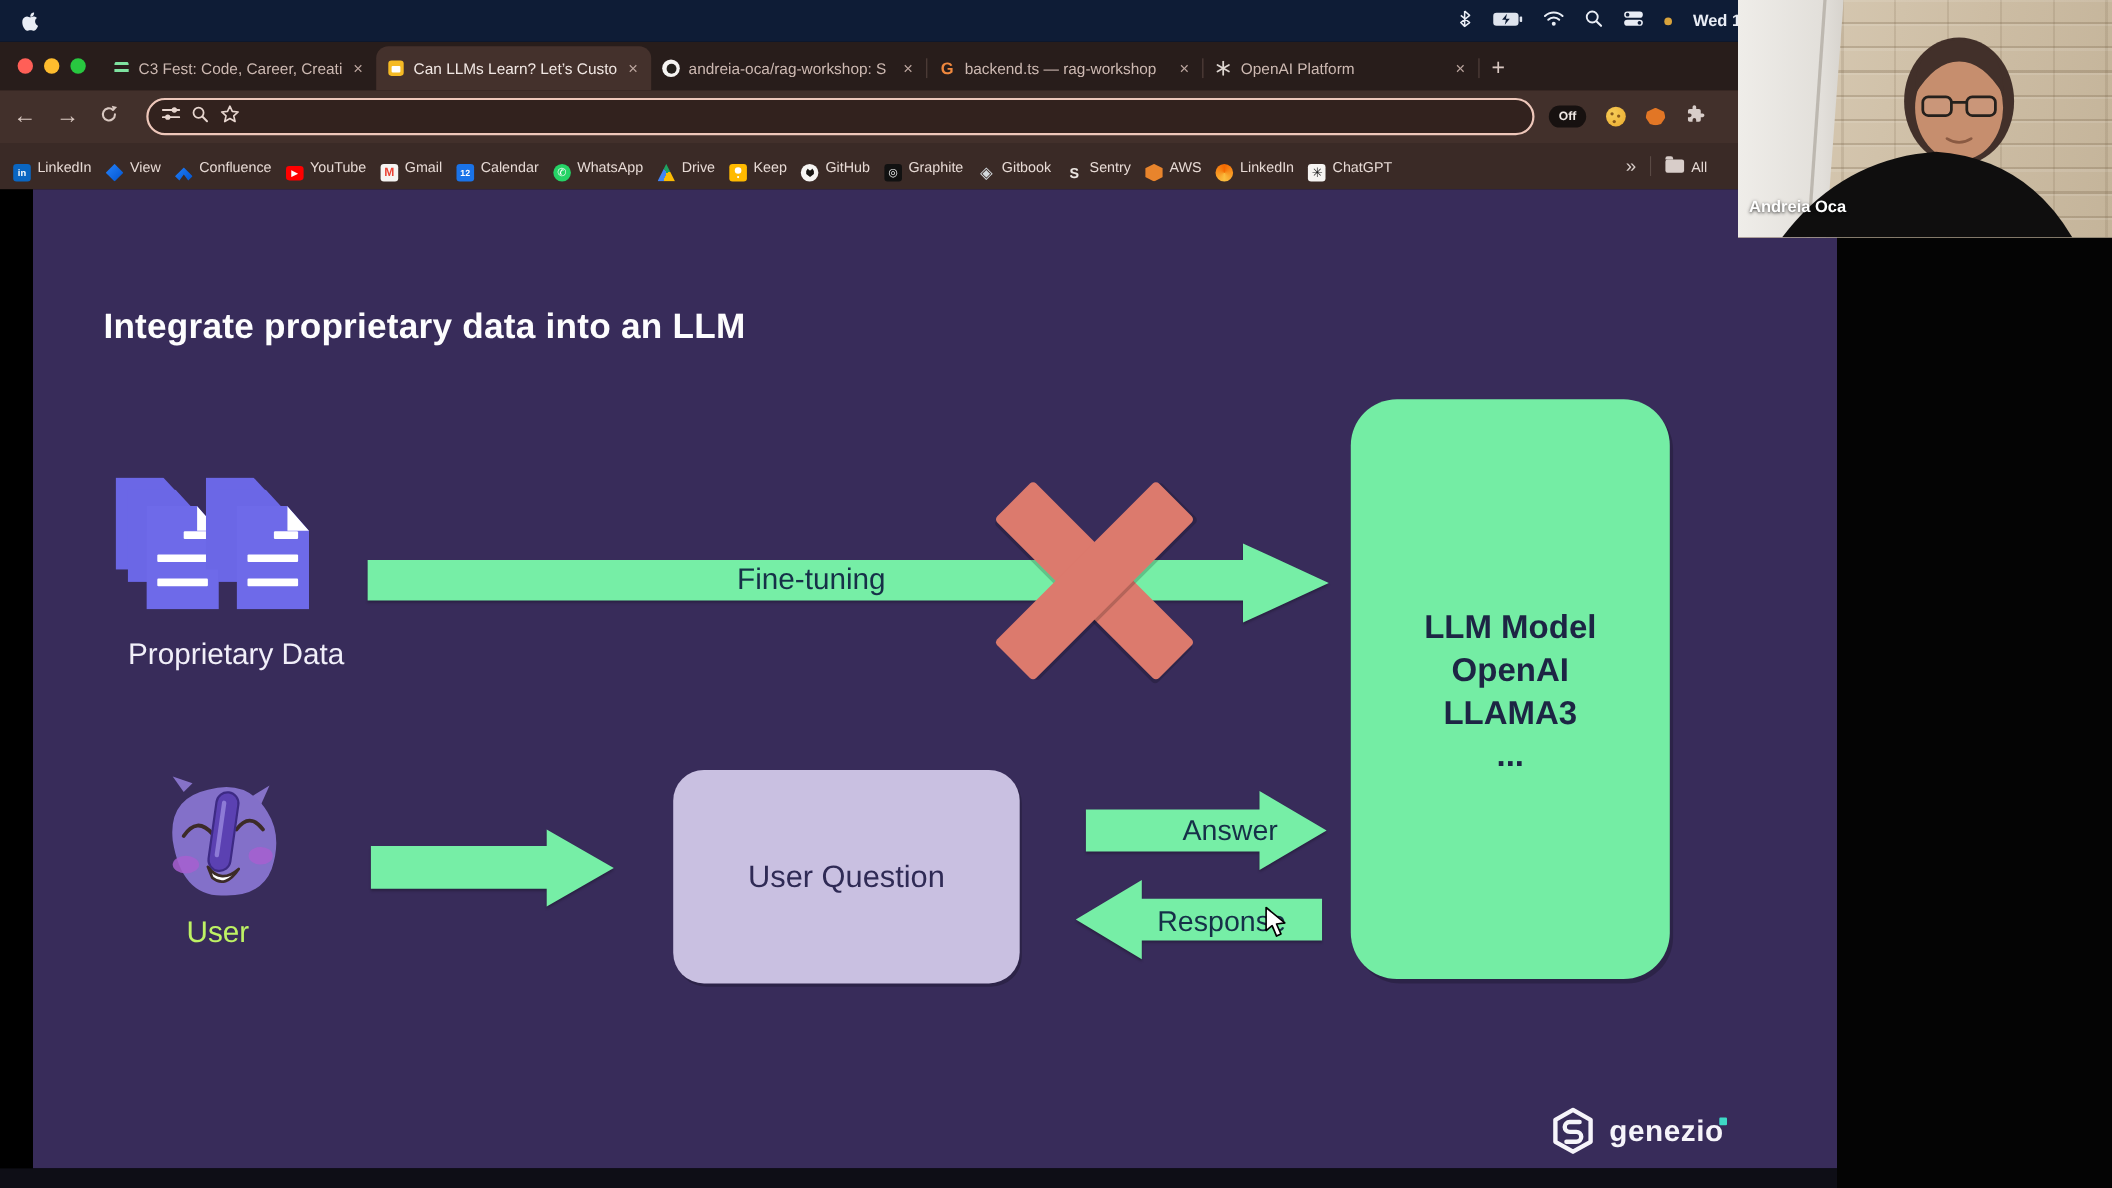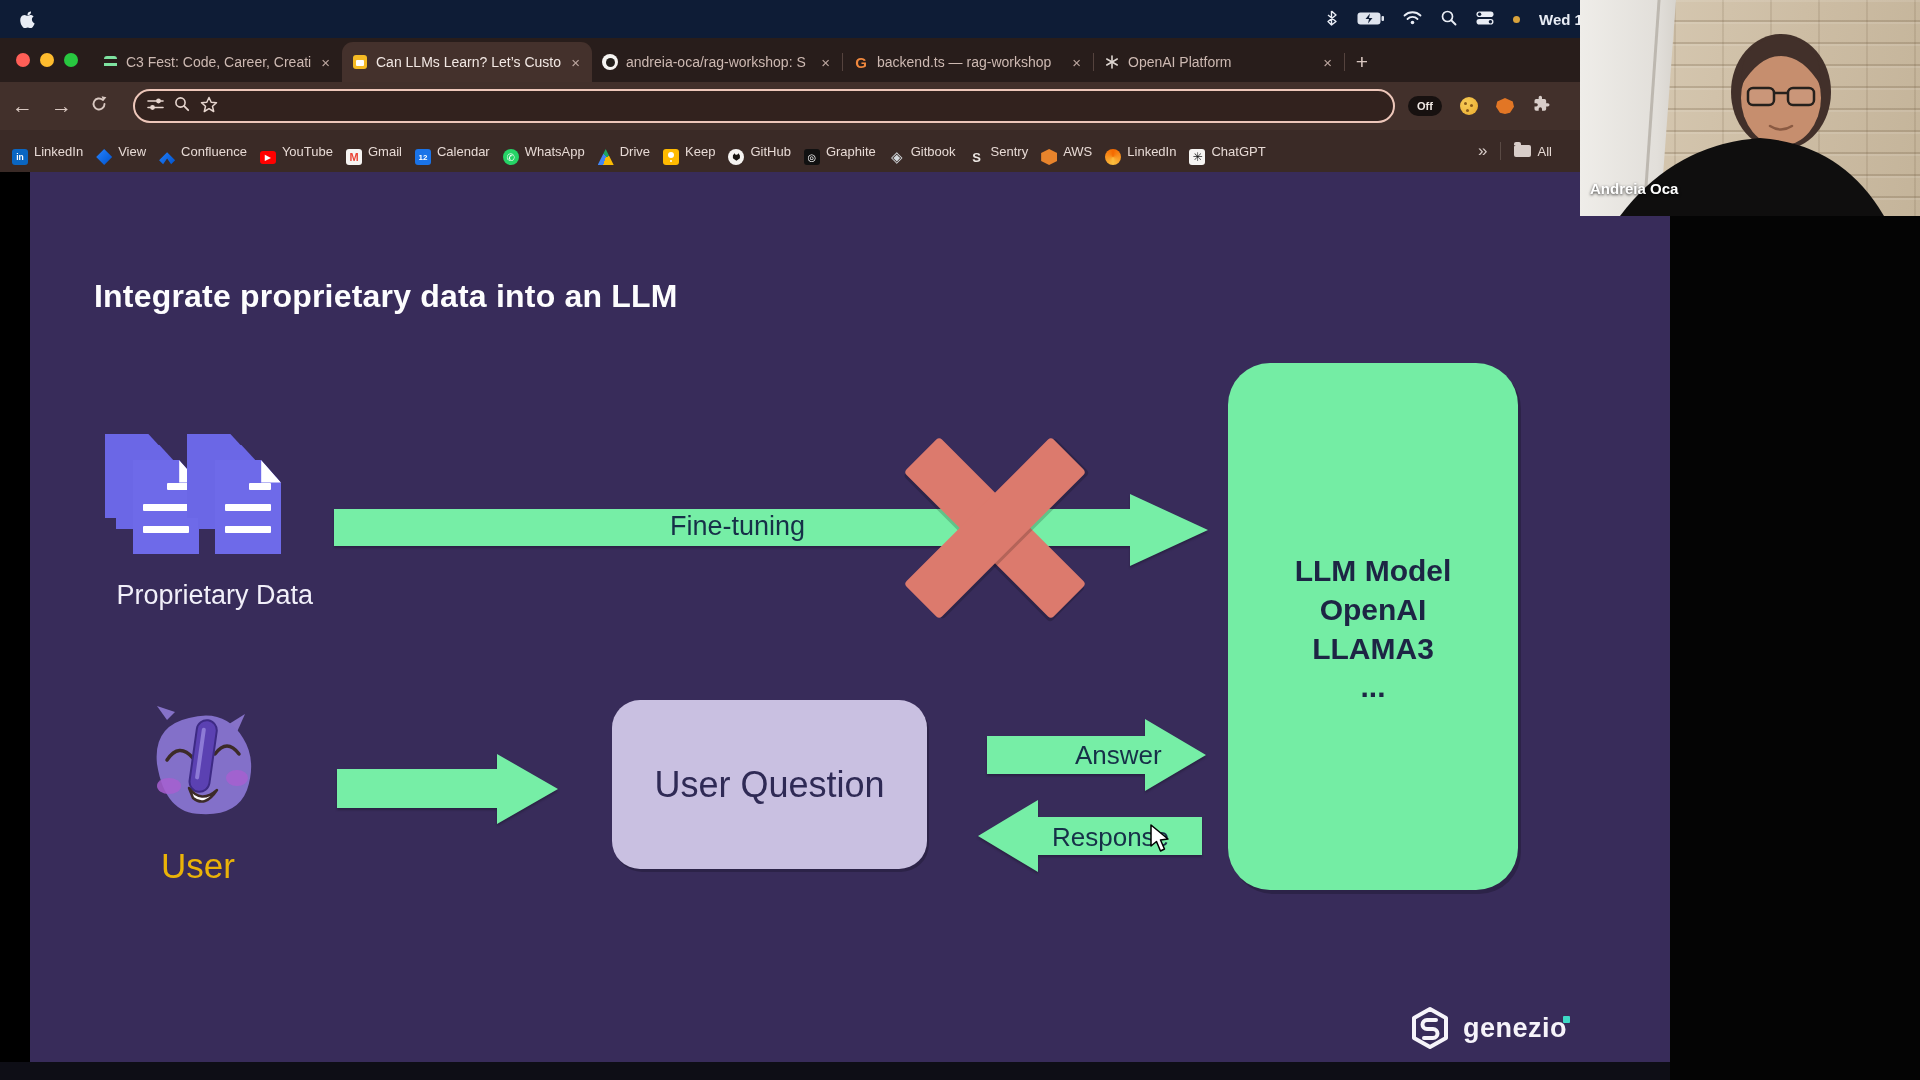--- a/index.html
+++ b/index.html
@@ -112,24 +112,24 @@
                box-shadow:2px 3px 0 rgba(0,0,0,0.18); }
   .redx .bar.a { transform:rotate(45deg); } .redx .bar.b { transform:rotate(-45deg); }
 
   .llm-box { position:absolute; left:1198px; top:191px; width:290px; height:527px; background:#74eda4;
              border-radius:42px; display:flex; flex-direction:column; align-items:center; justify-content:center;
              color:#1d2544; font-size:30px; font-weight:700; line-height:39px; text-align:center;
              box-shadow:3px 4px 0 rgba(0,0,0,0.2); }
   .llm-box .dots { line-height:30px; margin-top:4px; }
 
   .user-svg { position:absolute; left:115px; top:530px; }
-  .user-label { position:absolute; left:128px; top:674px; width:80px; text-align:center; color:#eab308; font-size:35px; }
-
-  .uq-box { position:absolute; left:582px; top:528px; width:315px; height:169px; background:#c9c0e1; border-radius:28px;
-            display:flex; align-items:center; justify-content:center; color:#2f2a55; font-size:36px;
+  .user-label { position:absolute; left:128px; top:660px; width:80px; text-align:center; color:#bef264; font-size:27px; }
+
+  .uq-box { position:absolute; left:582px; top:528px; width:315px; height:194px; background:#c9c0e1; border-radius:28px;
+            display:flex; align-items:center; justify-content:center; color:#2f2a55; font-size:28px;
             box-shadow:2px 3px 0 rgba(0,0,0,0.2); }
 
   .cursor { position:absolute; left:1120px; top:652px; z-index:3; }
 
   .brand { position:absolute; left:1378px; top:834px; display:flex; align-items:center; gap:11px; }
   .brand-word { position:relative; color:#f6f4fa; font-size:27px; font-weight:700; letter-spacing:0.5px; }
   .brand-word .idot { position:absolute; left:100px; top:3px; width:7px; height:7px; background:#3ed9c6; border-radius:1px; }
 
   
   .webcam { position:absolute; left:1580px; top:0; width:340px; height:216px; z-index:30; overflow:hidden;

